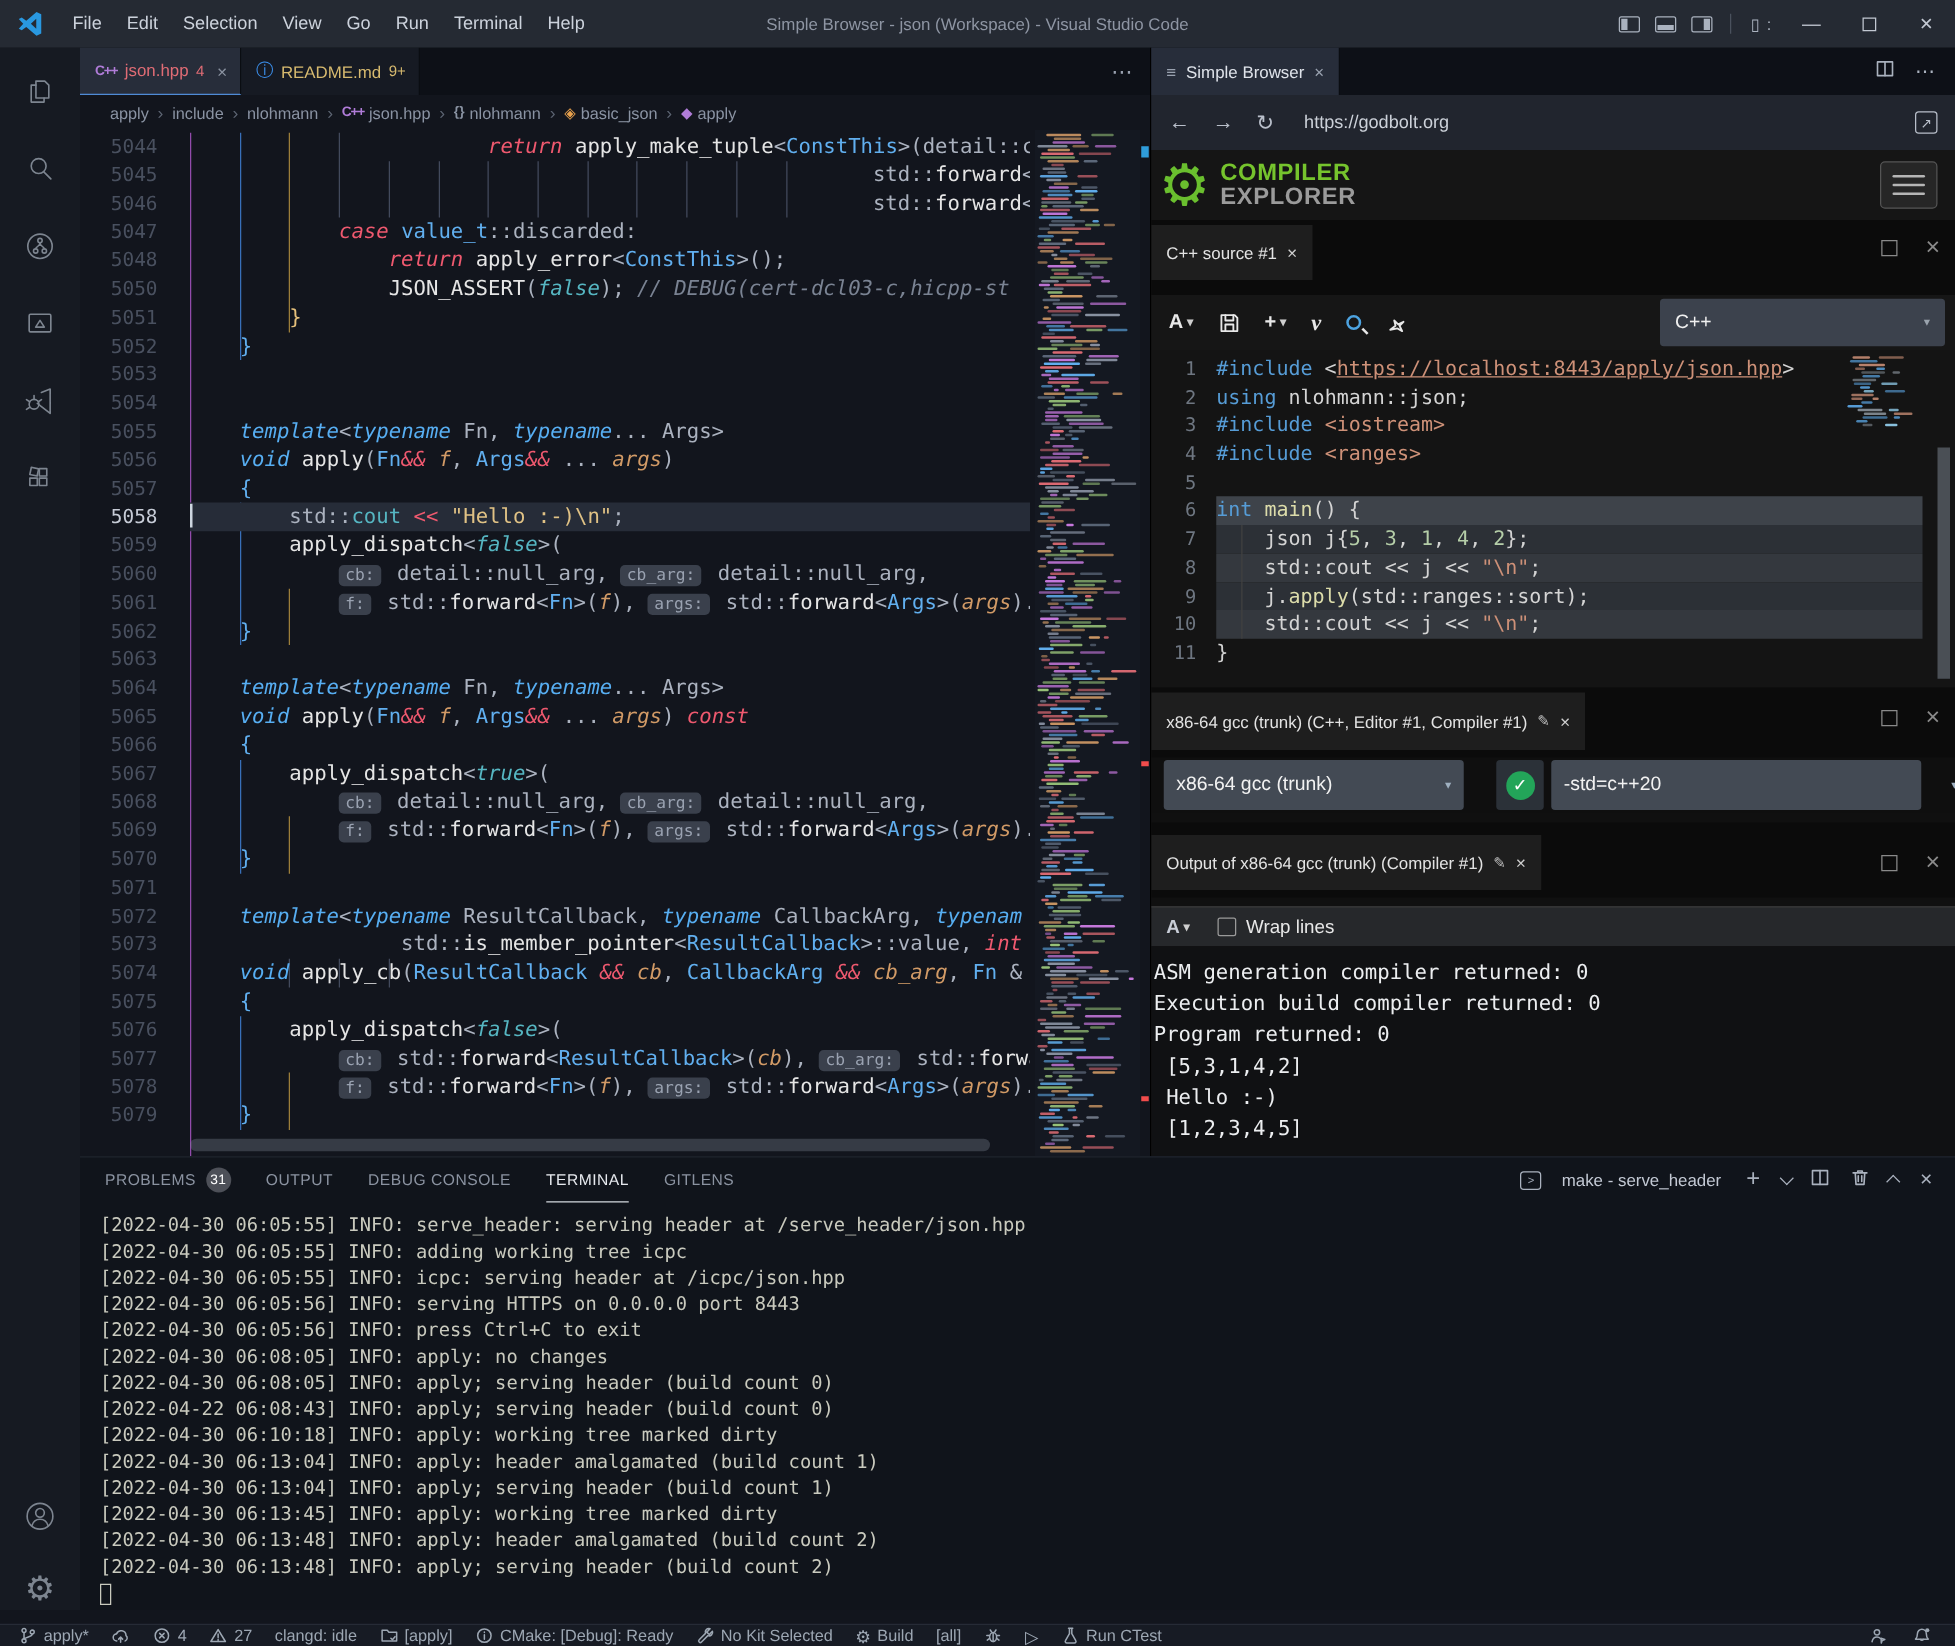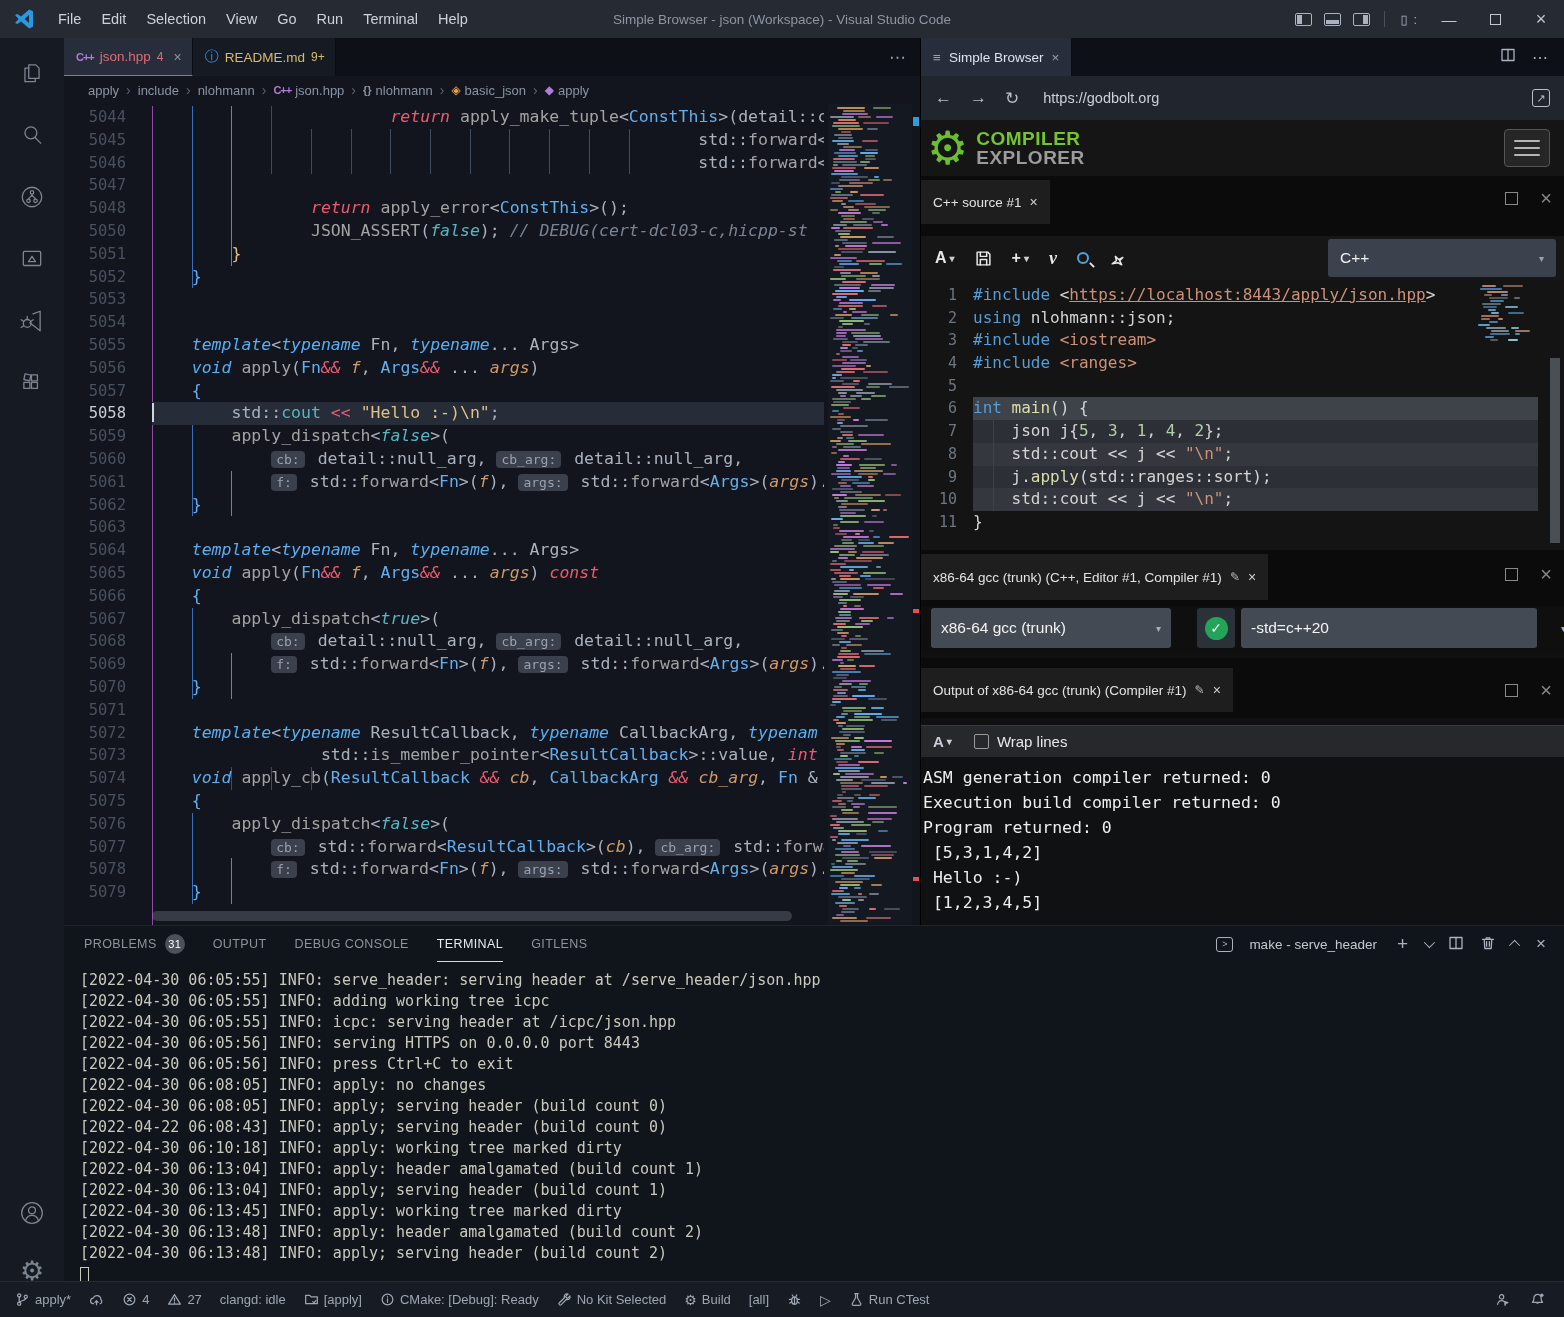--- a/index.html
+++ b/index.html
@@ -51,21 +51,21 @@
   .codearea { position:absolute; left:0; top:66px; right:0; bottom:0; overflow:hidden; }
   .vs-lines { position:absolute; left:0; top:2px; right:96px; bottom:0; overflow:hidden; }
   .guide { position:absolute; width:1px; opacity:.85; }
   .cl { position:relative; height:22.8px; line-height:22.8px; display:flex; font-family:"DejaVu Sans Mono", monospace; font-size:16.5px; white-space:pre; }
   .cl .ln { flex:0 0 88px; text-align:right; padding-right:26px; color:#49505f; font-size:15.5px; }
   .cl .lc { flex:1; overflow:hidden; color:#abb2bf; }
   .cl.cur .lc { background:#262c38; }
   .cl.cur .ln { color:#c6cbd6; }
   .cl.cur .lc::before { content:''; border-left:2px solid #cdd6e0; margin-right:-2px; }
   .t-pl{color:#abb2bf} .t-kw{color:#ef596f;font-style:italic} .t-kb{color:#57aef2;font-style:italic}
-  .t-ty{color:#61afef} .t-fn{color:#a3a3a3} .t-pa{color:#d19a66;font-style:italic}
+  .t-ty{color:#61afef} .t-fn{color:#e5e5e5} .t-pa{color:#d19a66;font-style:italic}
   .t-cy{color:#56b6c2} .t-cyi{color:#56b6c2;font-style:italic} .t-st{color:#e0c285}
   .t-cm{color:#7a8393;font-style:italic} .t-brb{color:#61afef} .t-bry{color:#e5c07b}
   .t-hint{ background:#3a404c; color:#9aa2b1; border-radius:4px; font-size:13px; padding:1px 5px; margin-right:3px; font-style:normal; }
   .vs-minimap { position:absolute; top:0; right:8px; width:84px; bottom:0; background:#141821; overflow:hidden; }
   .mm-bar { position:absolute; height:2px; border-radius:1px; }
   .vs-ruler { position:absolute; top:0; right:0; width:8px; bottom:0; }
   .ruler-mark { position:absolute; left:1px; width:6px; }
   .hscroll { position:absolute; left:88px; bottom:4px; width:640px; height:10px; background:rgba(130,140,155,.32); border-radius:5px; }
 
   
@@ -133,21 +133,21 @@
   .term-ico { width:17px; height:15px; border:1.3px solid #aab2bf; border-radius:3px; font-size:9px; display:flex; align-items:center; justify-content:center; }
   .term-title { font-size:13.5px; color:#c3c9d4; margin:0 4px 0 0; }
   .chev { display:inline-block; width:8px; height:8px; border-right:1.5px solid #aab2bf; border-bottom:1.5px solid #aab2bf; }
   .chev.down { transform:rotate(45deg) translateY(-2px); }
   .chev.up { transform:rotate(-135deg) translateY(-2px); }
   .term-body { position:absolute; left:16px; right:10px; top:44px; bottom:0; overflow:hidden; font-family:"DejaVu Sans Mono", monospace; font-size:15px; color:#c9cabe; }
   .term-body div { height:21px; line-height:21px; white-space:pre; }
   .term-cursor { display:inline-block; width:9px; height:17px; border:1.2px solid #c9cabe; vertical-align:middle; margin-top:2px; }
 
   
-  .statusbar { position:absolute; left:0; right:0; bottom:0; height:36px; background:#171b24; border-top:1px solid #262b36; display:flex; align-items:center; font-size:13px; color:#9da7b3; z-index:60; }
+  .statusbar { position:absolute; left:0; right:0; bottom:0; height:18px; background:#171b24; border-top:1px solid #262b36; display:flex; align-items:center; font-size:13px; color:#9da7b3; z-index:60; }
   .sb-left { display:flex; align-items:center; gap:8px; padding-left:10px; }
   .sb-right { margin-left:auto; display:flex; align-items:center; gap:10px; padding-right:14px; }
   .sb-item { display:flex; align-items:center; gap:5px; padding:0 5px; white-space:nowrap; }
   .sb-item svg { width:15px; height:15px; }
   .sb-glyph { font-size:14px; }
 </style>
 </head>
 <body>
 
 <div id="app">
@@ -305,21 +305,21 @@
           <div class="guide" style="left: 445.48px; top: 22.8px; height: 45.6px; background: rgb(75, 84, 104);"></div>
           <div class="guide" style="left: 485.2px; top: 22.8px; height: 45.6px; background: rgb(75, 84, 104);"></div>
           <div class="guide" style="left: 524.92px; top: 22.8px; height: 45.6px; background: rgb(75, 84, 104);"></div>
           <div class="guide" style="left: 564.64px; top: 22.8px; height: 45.6px; background: rgb(75, 84, 104);"></div>
           <div class="guide" style="left: 167.44px; top: 661.2px; height: 22.8px; background: rgb(75, 84, 104);"></div>
           <div class="guide" style="left: 207.16px; top: 661.2px; height: 22.8px; background: rgb(75, 84, 104);"></div>
           <div class="guide" style="left: 246.88px; top: 661.2px; height: 22.8px; background: rgb(75, 84, 104);"></div>
           <div class="cl"><span class="ln">5044</span><span class="lc"><span class="t-pl">                        </span><span class="t-kw">return</span><span class="t-pl"> </span><span class="t-fn">apply_make_tuple</span><span class="t-pl">&lt;</span><span class="t-ty">ConstThis</span><span class="t-pl">&gt;(detail::conditio</span></span></div>
           <div class="cl"><span class="ln">5045</span><span class="lc"><span class="t-pl">                                                       std::</span><span class="t-fn">forward</span><span class="t-pl">&lt;</span></span></div>
           <div class="cl"><span class="ln">5046</span><span class="lc"><span class="t-pl">                                                       std::</span><span class="t-fn">forward</span><span class="t-pl">&lt;</span></span></div>
-          <div class="cl"><span class="ln">5047</span></div>
+          <div class="cl"><span class="ln">5047</span><span class="lc"><span class="t-pl">            </span><span class="t-kw">case</span><span class="t-pl"> </span><span class="t-ty">value_t</span><span class="t-pl">::discarded:</span></span></div>
           <div class="cl"><span class="ln">5048</span><span class="lc"><span class="t-pl">                </span><span class="t-kw">return</span><span class="t-pl"> </span><span class="t-fn">apply_error</span><span class="t-pl">&lt;</span><span class="t-ty">ConstThis</span><span class="t-pl">&gt;();</span></span></div>
           <div class="cl"><span class="ln">5050</span><span class="lc"><span class="t-pl">                </span><span class="t-fn">JSON_ASSERT</span><span class="t-pl">(</span><span class="t-cyi">false</span><span class="t-pl">); </span><span class="t-cm">// DEBUG(cert-dcl03-c,hicpp-st</span></span></div>
           <div class="cl"><span class="ln">5051</span><span class="lc"><span class="t-pl">        </span><span class="t-bry">}</span></span></div>
           <div class="cl"><span class="ln">5052</span><span class="lc"><span class="t-pl">    </span><span class="t-brb">}</span></span></div>
           <div class="cl"><span class="ln">5053</span><span class="lc"></span></div>
           <div class="cl"><span class="ln">5054</span></div>
           <div class="cl"><span class="ln">5055</span><span class="lc"><span class="t-pl">    </span><span class="t-kb">template</span><span class="t-pl">&lt;</span><span class="t-kb">typename</span><span class="t-pl"> Fn, </span><span class="t-kb">typename</span><span class="t-pl">... Args&gt;</span></span></div>
           <div class="cl"><span class="ln">5056</span><span class="lc"><span class="t-pl">    </span><span class="t-kb">void</span><span class="t-pl"> </span><span class="t-fn">apply</span><span class="t-pl">(</span><span class="t-ty">Fn</span><span class="t-kw">&amp;&amp;</span><span class="t-pl"> </span><span class="t-pa">f</span><span class="t-pl">, </span><span class="t-ty">Args</span><span class="t-kw">&amp;&amp;</span><span class="t-pl"> ... </span><span class="t-pa">args</span><span class="t-pl">)</span></span></div>
           <div class="cl"><span class="ln">5057</span><span class="lc"><span class="t-pl">    </span><span class="t-brb">{</span></span></div>
           <div class="cl cur"><span class="ln">5058</span><span class="lc"><span class="t-pl">        std::</span><span class="t-cy">cout</span><span class="t-pl"> </span><span class="t-kw">&lt;&lt;</span><span class="t-pl"> </span><span class="t-st">"Hello :-)\n"</span><span class="t-pl">;</span></span></div>

